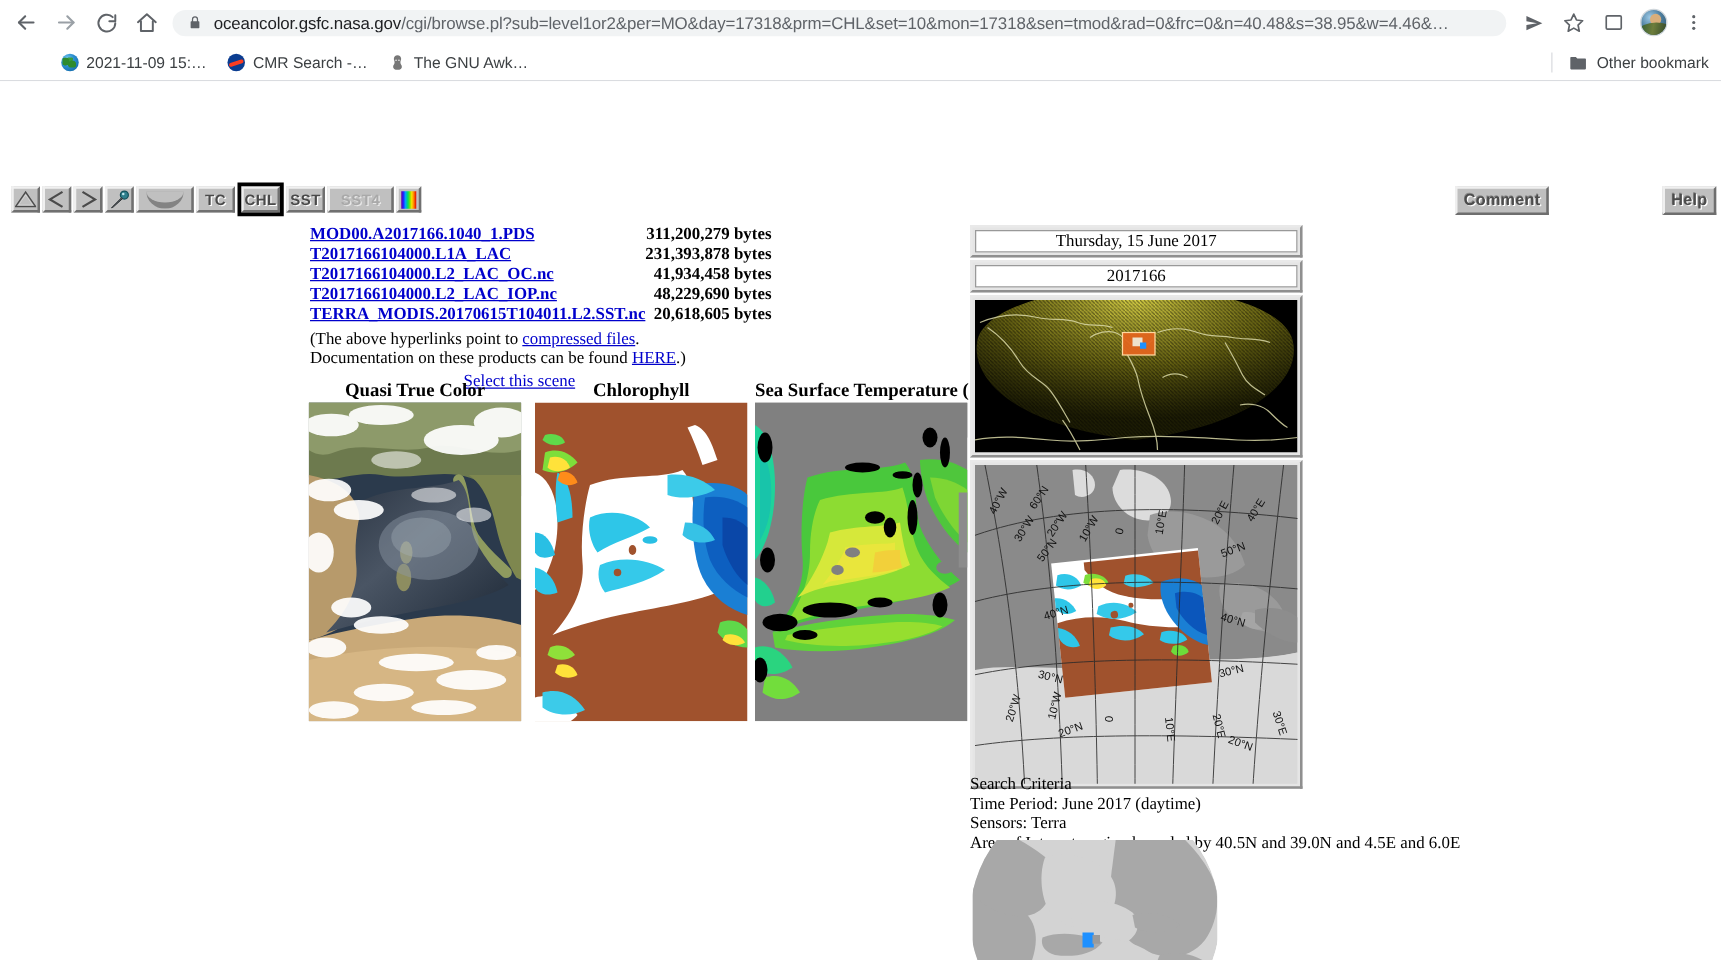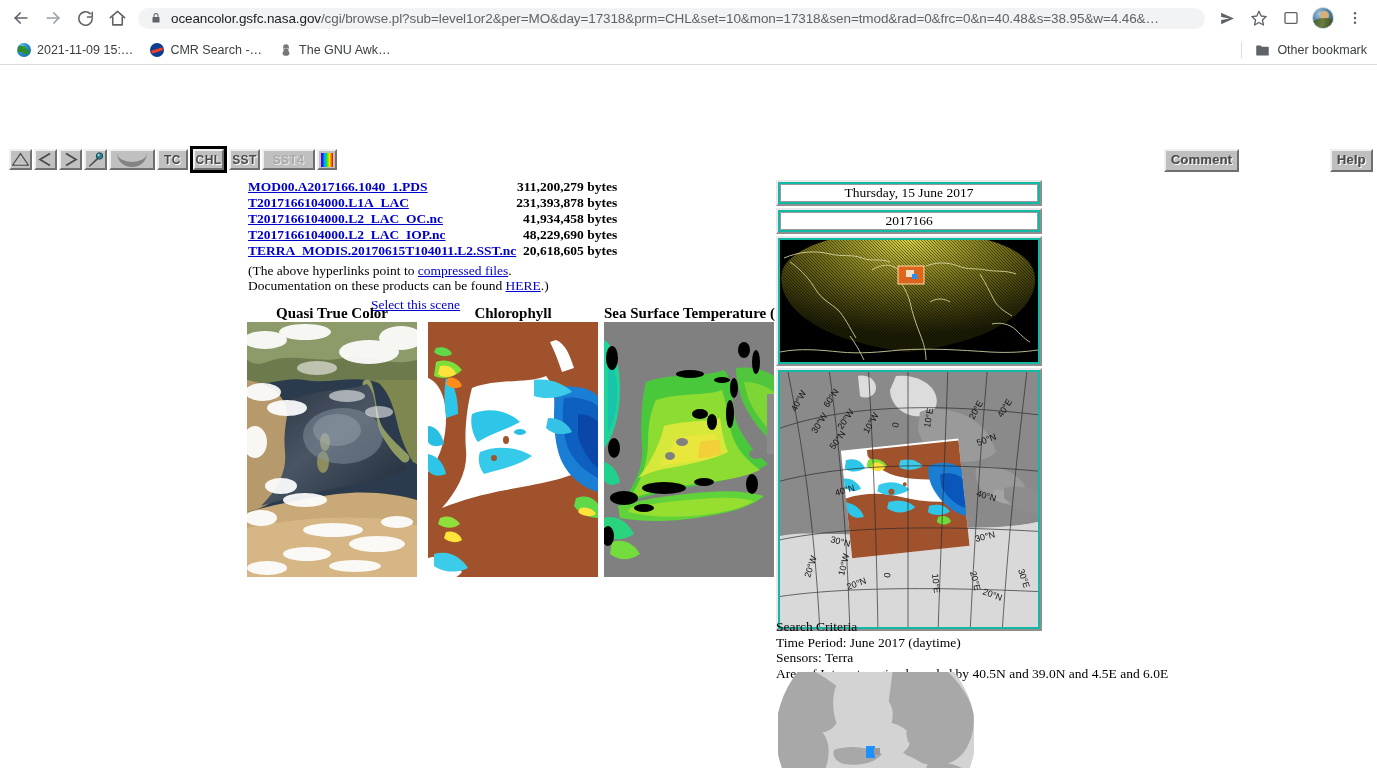--- a/index.html
+++ b/index.html
@@ -85,20 +85,21 @@
   
   #bookmarks-row {
     height: 28px;
     display: flex;
     align-items: center;
     padding: 0 8px;
     gap: 0px;
     font-size: 12.5px;
     color: #3c4043;
     position: relative;
+    margin-left: 32px;
   }
   .bm {
     display: flex; align-items: center; gap: 6px;
     padding: 3px 8px; border-radius: 4px;
     white-space: nowrap; cursor: pointer;
   }
   .bm-label { font-size: 12.5px; color: #3c4043; }
   .favicon { width: 15px; height: 15px; display:flex; align-items:center; justify-content:center; flex:0 0 auto;}
   .fav-globe {
     width:14px;height:14px;border-radius:50%;
@@ -231,21 +232,21 @@
   }
   .thumb { width: 170px; height: 255px; display: block; }
 
   
   #right-panel { position: absolute; left: 776px; top: 115px; width: 266px; }
   .panel-box {
     border: 2px outset #cfcfcf;
     border-width: 2px;
     border-style: solid;
     border-color: #e9e9e9 #8f8f8f #8f8f8f #e9e9e9;
-    background: #14b8a6;
+    background: #e5e5e5;
     padding: 2px;
     margin-bottom: 2px;
   }
   .panel-label {
     border: 1px solid #999;
     text-align: center;
     font-size: 13.5px;
     color: #000;
     font-family: "Liberation Serif", serif;
     line-height: 16px;

